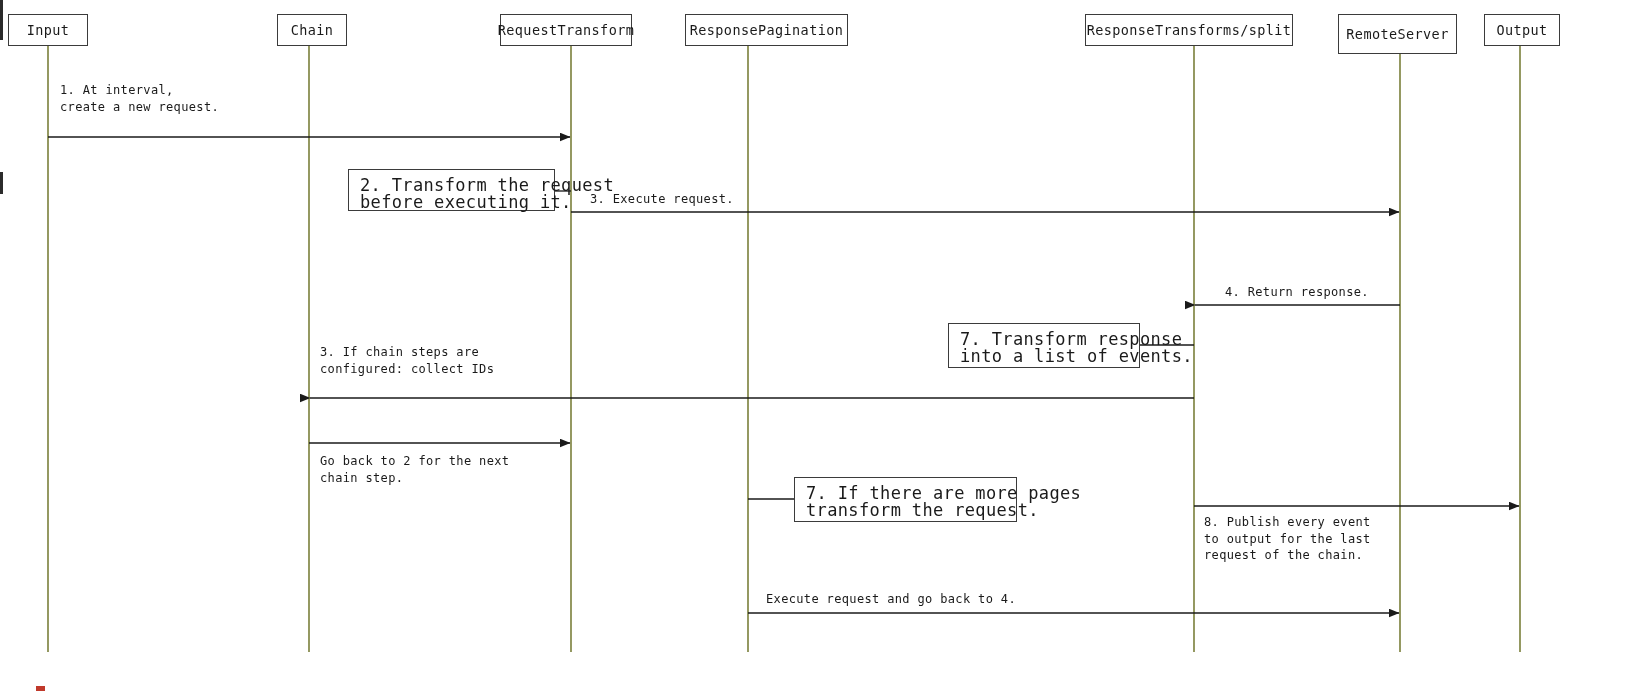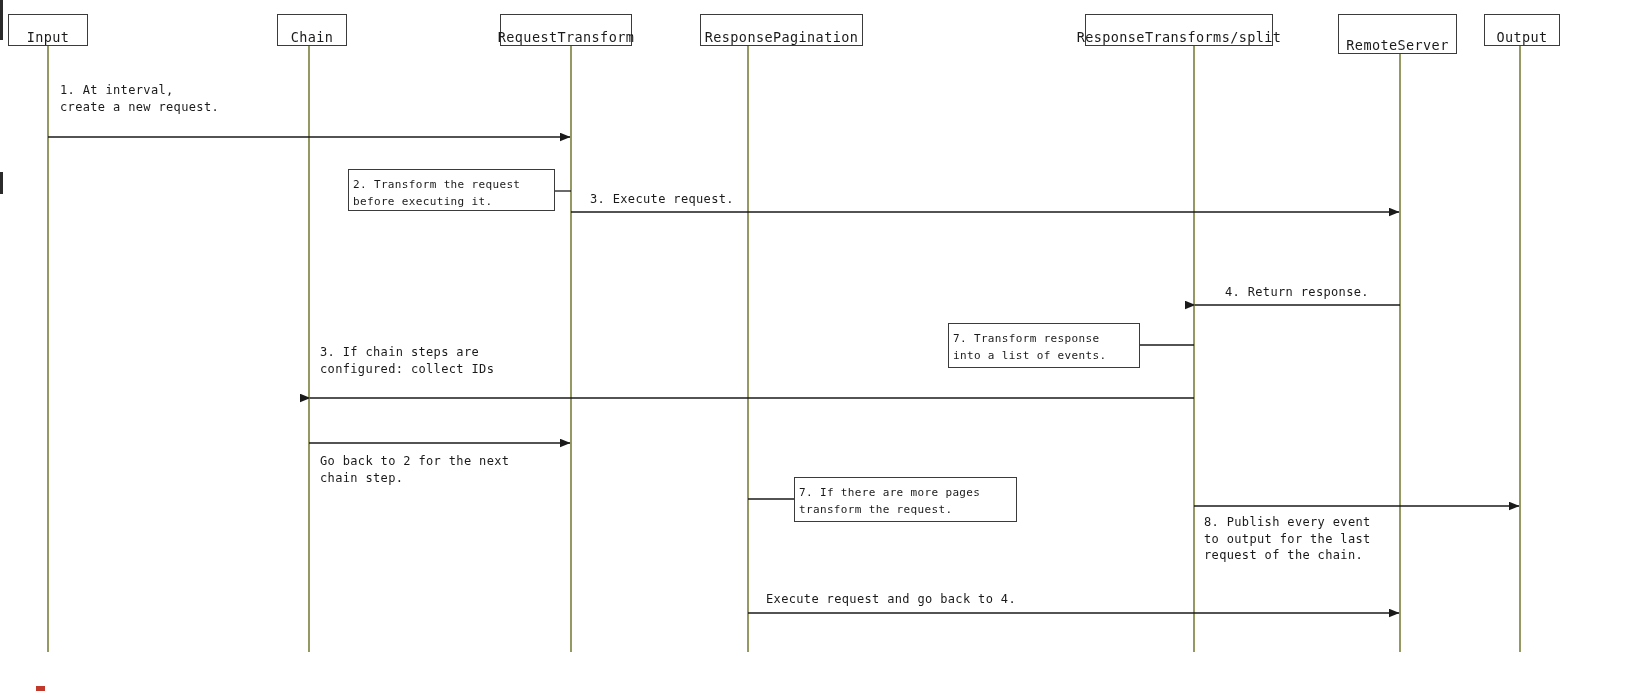--- a/index.html
+++ b/index.html
@@ -23,38 +23,38 @@
     top: 0;
     width: 1631px;
     height: 693px;
   }
   .participant-box {
     position: absolute;
     box-sizing: border-box;
     border: 1.3px solid #3b3b3b;
     background: #ffffff;
     display: flex;
-    align-items: flex-end;
+    align-items: center;
     justify-content: center;
     font-size: 13.5px;
     letter-spacing: 0.4px;
     color: #1a1a1a;
     white-space: nowrap;
     z-index: 4;
   }
   .note-box {
     position: absolute;
     box-sizing: border-box;
     border: 1.3px solid #3b3b3b;
     background: #ffffff;
-    font-size: 11px;
+    font-size: 17px;
     line-height: 16.5px;
     letter-spacing: 0.35px;
     color: #1a1a1a;
-    padding: 7px 11px 7px 4px;
+    padding: 7px 11px 7px 11px;
     white-space: pre;
     z-index: 5;
   }
   .msg-label {
     position: absolute;
     font-size: 12px;
     line-height: 16.5px;
     letter-spacing: 0.35px;
     color: #1a1a1a;
     white-space: pre;
@@ -116,24 +116,24 @@
   <div id="participants-layer">
       <div class="participant-box" style="left: 8px; top: 14px; width: 80px; height: 32px;">
         <span>Input</span>
       </div>
       <div class="participant-box" style="left: 277px; top: 14px; width: 70px; height: 32px;">
         <span>Chain</span>
       </div>
       <div class="participant-box" style="left: 500px; top: 14px; width: 132px; height: 32px;">
         <span>RequestTransform</span>
       </div>
-      <div class="participant-box" style="left: 685px; top: 14px; width: 163px; height: 32px; margin-left: 15px;">
+      <div class="participant-box" style="left: 685px; top: 14px; width: 163px; height: 32px;">
         <span>ResponsePagination</span>
       </div>
-      <div class="participant-box" style="left: 1085px; top: 14px; width: 188px; height: 32px;">
+      <div class="participant-box" style="left: 1085px; top: 14px; width: 208px; height: 32px;">
         <span>ResponseTransforms/split</span>
       </div>
       <div class="participant-box" style="left: 1338px; top: 14px; width: 119px; height: 40px;">
         <span>RemoteServer</span>
       </div>
       <div class="participant-box" style="left: 1484px; top: 14px; width: 76px; height: 32px;">
         <span>Output</span>
       </div>
     </div>
   <div id="notes-layer">

